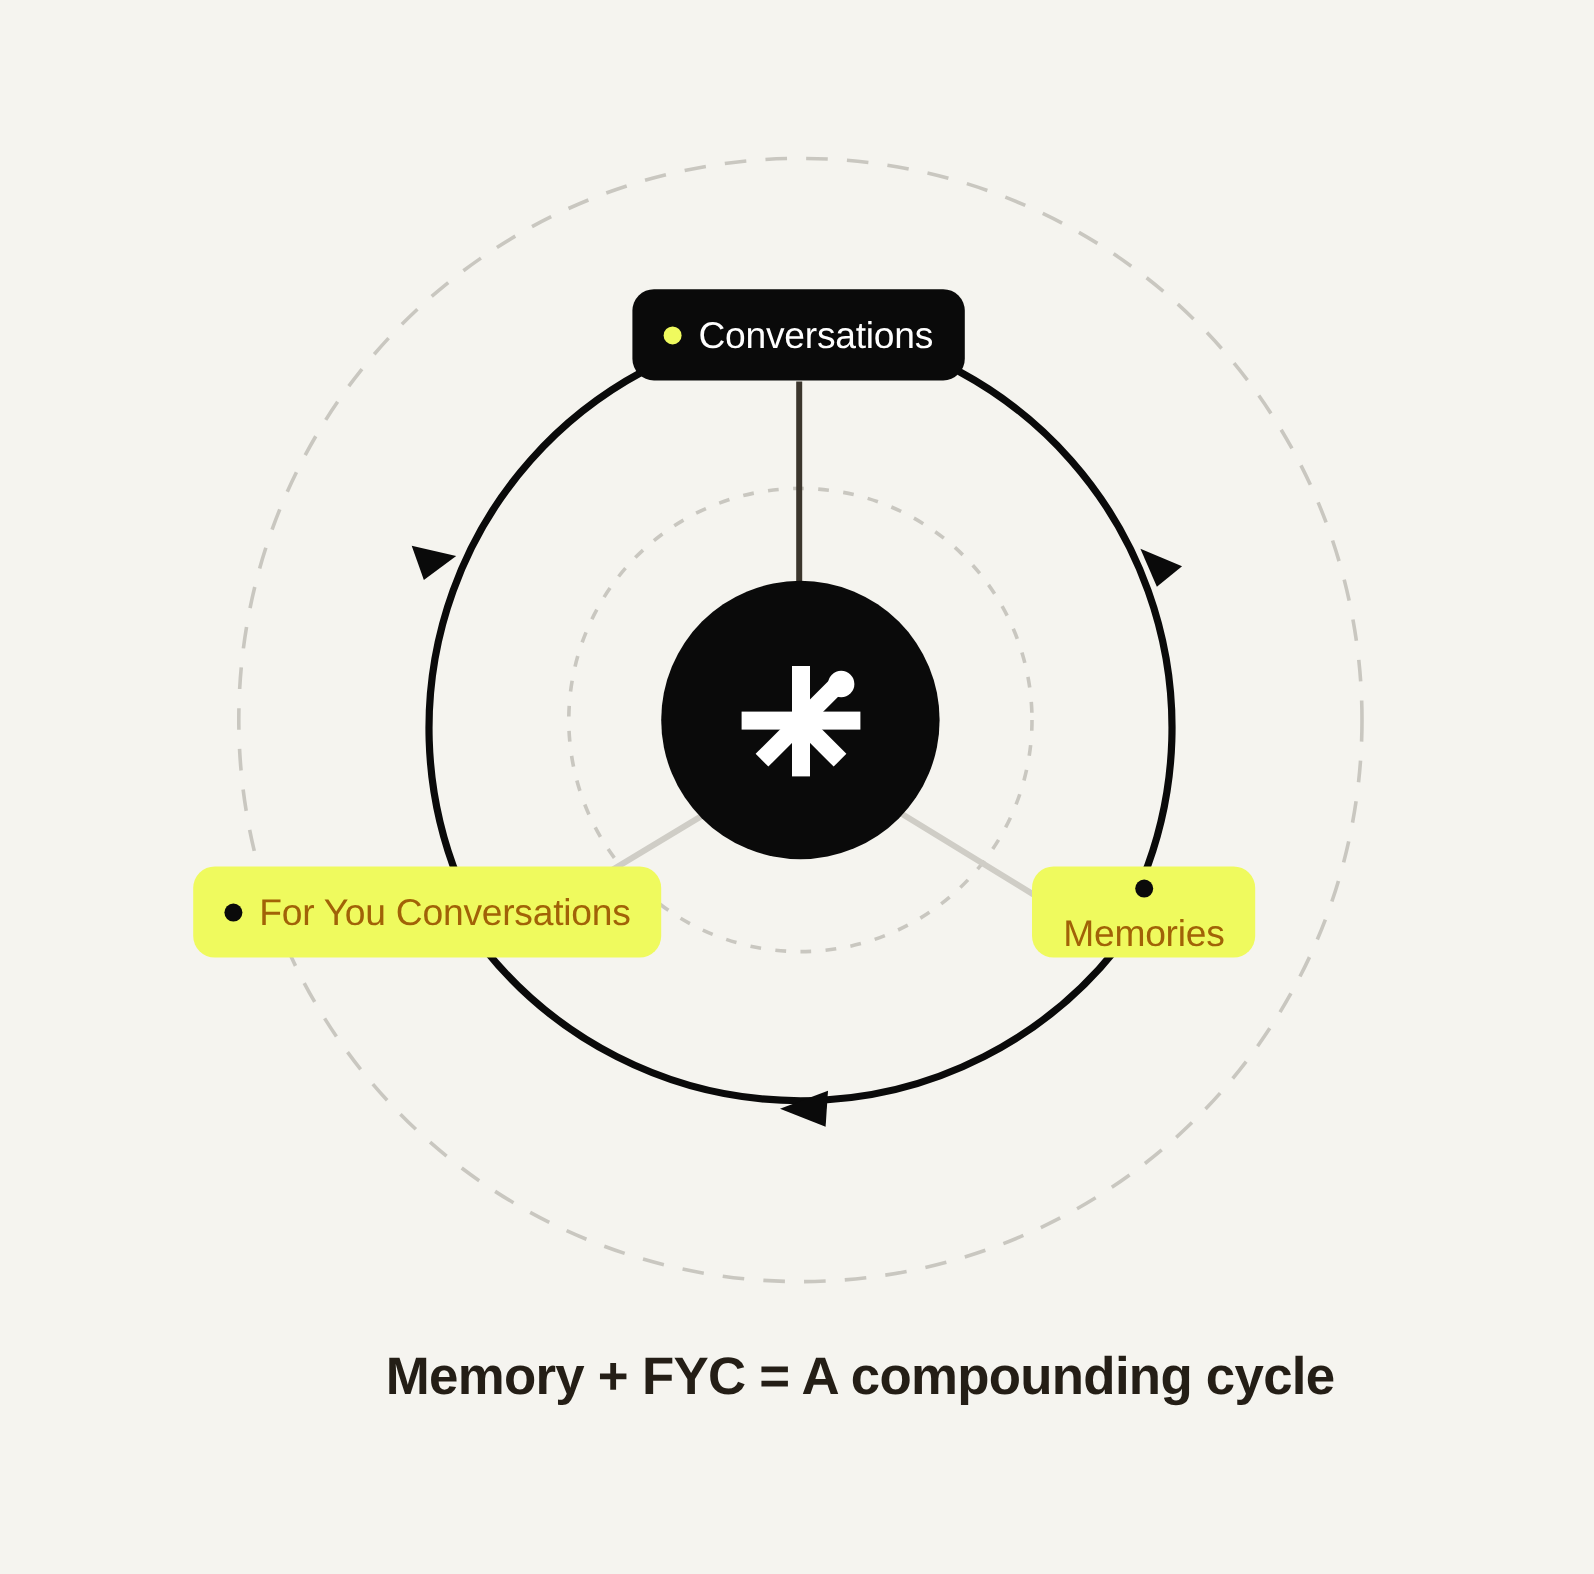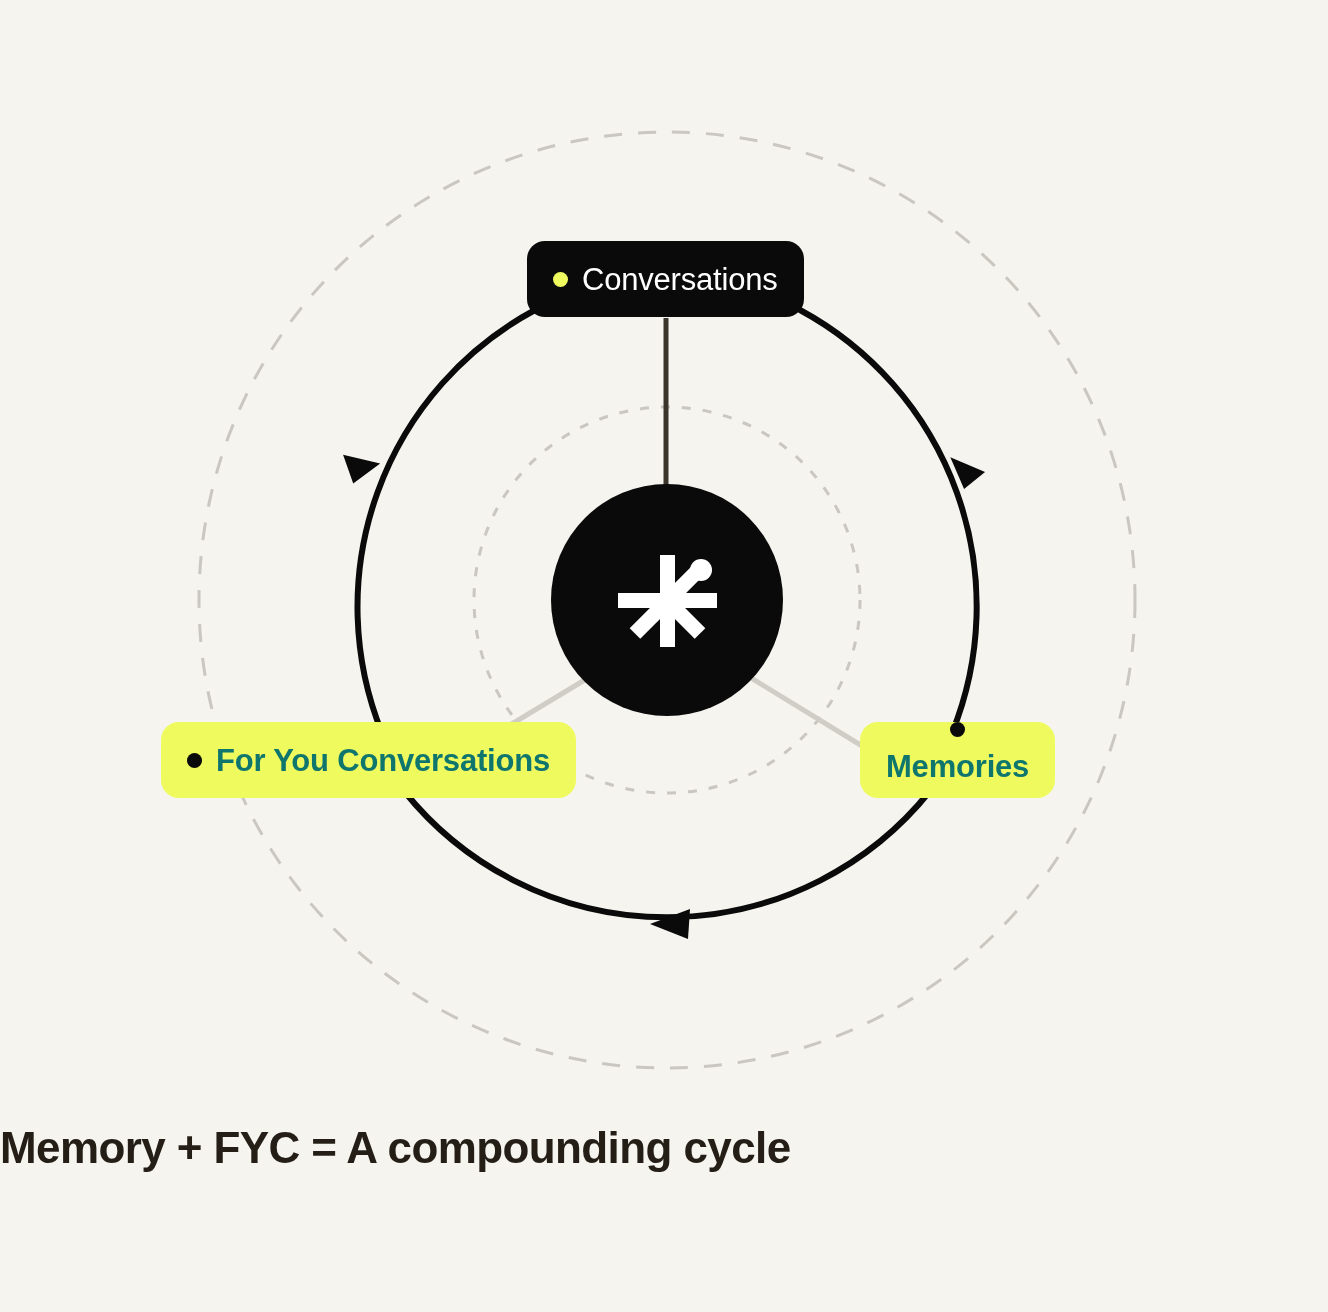--- a/index.html
+++ b/index.html
@@ -33,21 +33,21 @@
     display: block;
   }
 
   
   .pill {
     position: absolute;
     display: flex;
     align-items: center;
     gap: 14px;
     border-radius: 18px;
-    padding: 0 26px;
+    padding: 11px 26px;
     height: 76px;
     box-sizing: border-box;
     white-space: nowrap;
     z-index: 5;
   }
   .pill-label {
     font-size: 31px;
     font-weight: 500;
     letter-spacing: -0.2px;
     line-height: 1;
@@ -60,21 +60,21 @@
   }
 
   .pill-dark {
     background: #0A0A0A;
   }
   .pill-dark .pill-label { color: #FFFFFF; }
 
   .pill-accent {
     background: #EFFA5E;
   }
-  .pill-accent .pill-label { color: #0f766e; font-weight: bold; }
+  .pill-accent .pill-label { color: #a16207; }
 
   #pill-conversations {
     left: 527px;
     top: 241px;
   }
   #pill-fyc {
     left: 161px;
     top: 722px;
   }
   #pill-memories {
@@ -98,21 +98,21 @@
     justify-content: center;
   }
   #center-node svg { display: block; }
 
   
   #caption {
     position: absolute;
     left: 0;
     top: 1122px;
     width: 1112px;
-    text-align: left;
+    text-align: right;
     font-size: 44px;
     font-weight: 700;
     letter-spacing: -0.6px;
     color: #241E16;
     line-height: 1.2;
   }
 </style>
 </head>
 <body>
 

